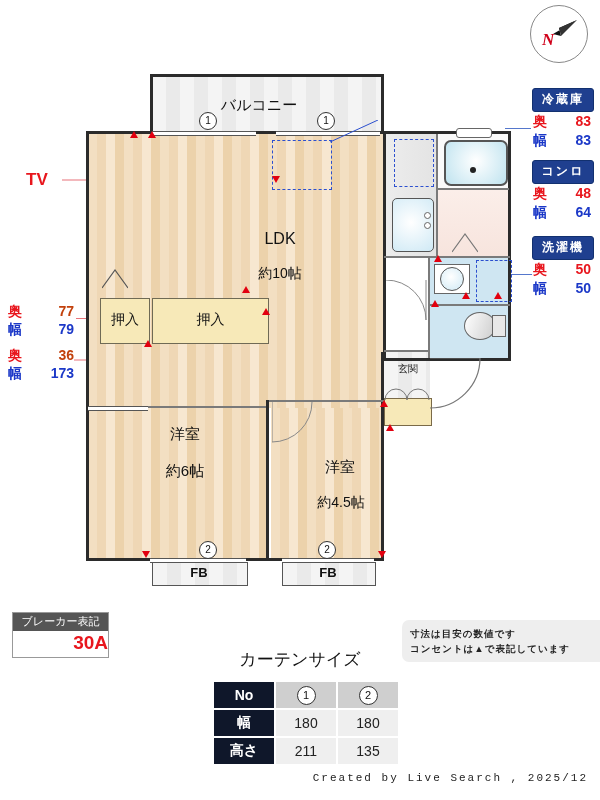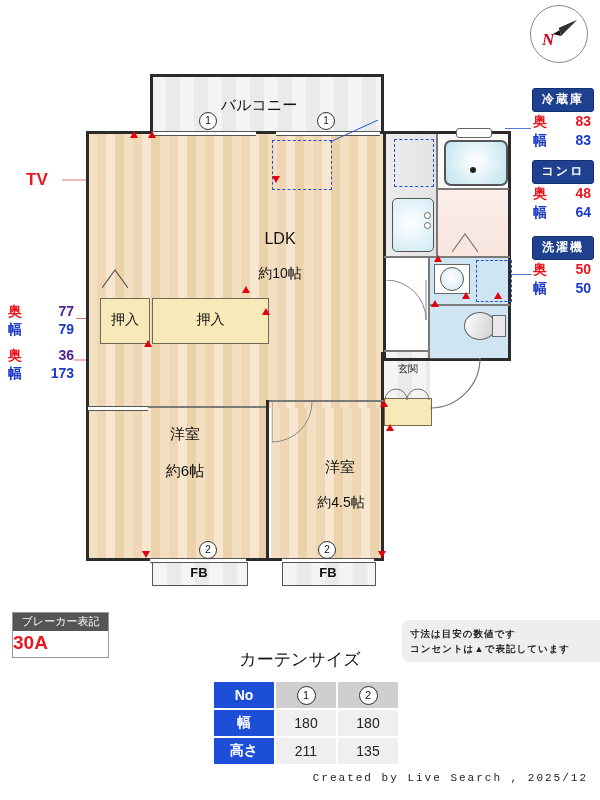--- a/index.html
+++ b/index.html
@@ -27,21 +27,21 @@
 
   .leader{position:absolute;background:#e8737a;height:1px;}
   .leader.blue{background:#5577cc;}
 
   
   .dimpair{width:70px;}
   .dimpair .row{display:flex;justify-content:space-between;font-size:14px;
                 font-weight:700;line-height:1.3;padding:0 2px;}
   .dimpair .k.oku{color:#e8161d;}
   .dimpair .k.haba{color:#1b38c8;}
-  .dimpair .row.oku .v{color:#4c1d95;}
+  .dimpair .row.oku .v{color:#c2410c;}
   .dimpair .row.haba .v{color:#1b38c8;}
 
   .tvlabel{color:#e8161d;font-size:17px;font-weight:700;}
 
   
   #plan{left:0;top:0;width:600px;height:800px;}
 
   .room{position:absolute;}
   .wood{background:
       repeating-linear-gradient(90deg,
@@ -75,31 +75,31 @@
           border-bottom:7px solid #e2000f;}
   .outlet.down{border-bottom:none;border-top:7px solid #e2000f;}
 
   .dashbox{position:absolute;border:1.5px dashed #2b4fcf;}
 
   .fb{position:absolute;text-align:center;font-size:13px;font-weight:700;color:#111;}
 
   
   .breaker{left:12px;top:612px;width:95px;border:1px solid #999;background:#fff;}
   .breaker .hdr{background:#555;color:#fff;font-size:11px;text-align:center;padding:1px 0 2px;}
-  .breaker .val{color:#e8161d;font-size:19px;font-weight:700;text-align:left;padding:1px 0 3px;}
+  .breaker .val{color:#e8161d;font-size:19px;font-weight:700;text-align:right;padding:1px 0 3px;}
 
   
   .notes{left:402px;top:620px;width:190px;background:#eeeeee;border-radius:7px;padding:6px 8px;}
   .notes div{font-size:9.5px;color:#222;letter-spacing:1px;line-height:1.6;font-weight:700;}
 
   
   .curtitle{left:0;top:648px;width:600px;text-align:center;font-size:17px;color:#111;}
   .curtable{left:212px;top:680px;border-collapse:separate;border-spacing:2px;}
   .curtable td{width:58px;height:24px;text-align:center;font-size:14px;color:#222;}
-  .curtable td.hd{background:#1d4ed8;color:#fff;font-weight:700;}
+  .curtable td.hd{background:#0f172a;color:#fff;font-weight:700;}
   .curtable td.sub{background:#cfcfcf;color:#222;}
   .curtable td.val{background:#efefef;}
   .curtable .circ{display:inline-block;width:17px;height:17px;line-height:16px;
                   border:1px solid #333;border-radius:50%;background:#fff;font-size:11px;color:#111;}
 
   .footer{left:0;top:772px;width:588px;text-align:right;font-size:11px;color:#222;
           letter-spacing:2px;font-family:"Liberation Mono","DejaVu Sans Mono",monospace;}
 </style>
 </head>
 <body>

